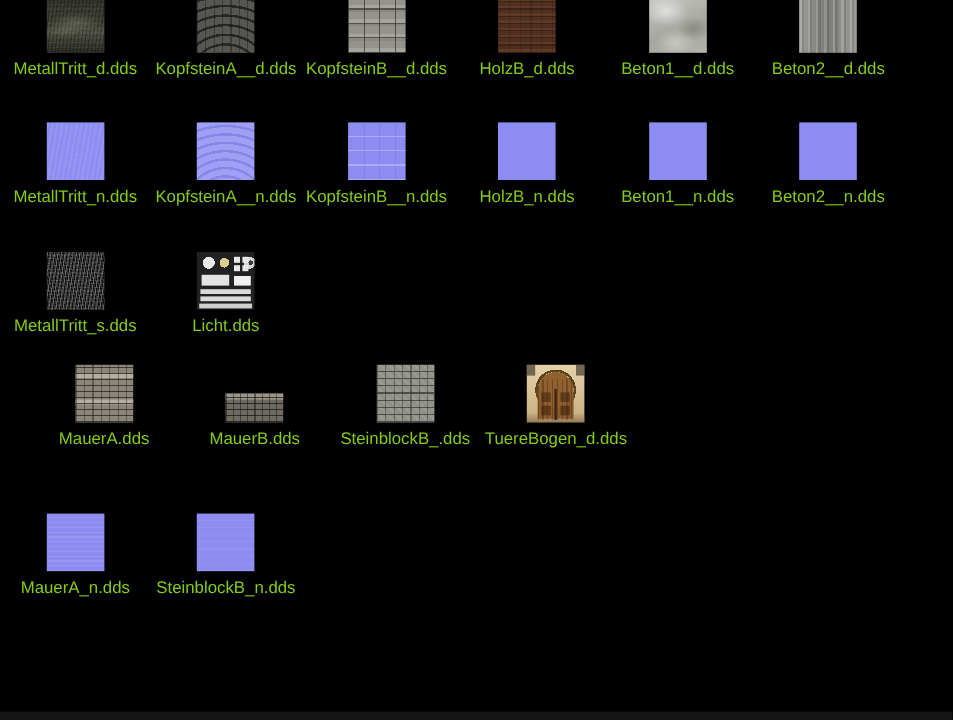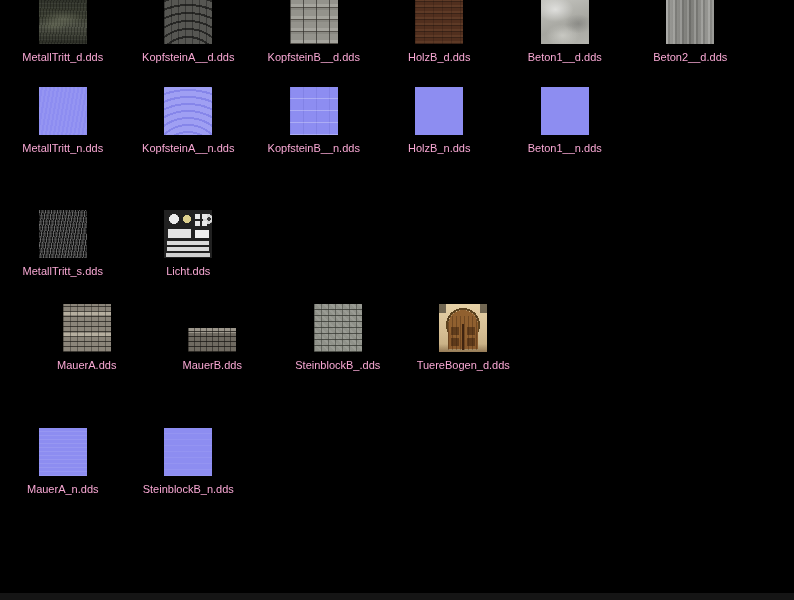--- a/index.html
+++ b/index.html
@@ -3,29 +3,29 @@
 <meta charset="utf-8">
 <style>
   html,body{margin:0;padding:0;background:#000;}
   .desktop{
     position:relative;width:794px;height:600px;overflow:hidden;
     background:#000;font-family:"Liberation Sans",sans-serif;
   }
   #icon-rows{position:absolute;inset:0;}
   .icon-row{position:absolute;left:0;width:100%;display:flex;}
   .icon-row:nth-child(1){top:-4px;}
-  .icon-row:nth-child(2){top:87px;}
+  .icon-row:nth-child(2){top:102px;}
   .icon-row:nth-child(3){top:210px;}
   .icon-row:nth-child(4){top:304px;padding-left:24px;}
   .icon-row:nth-child(5){top:428px;}
   .cell{width:125.5px;flex:none;display:flex;flex-direction:column;align-items:center;}
   .thumb-box{height:48px;display:flex;align-items:flex-end;justify-content:center;}
   .thumb{width:48px;height:48px;}
   .label{
-    margin-top:6px;font-size:11px;line-height:14px;color:#f9a8d4;
+    margin-top:6px;font-size:14px;line-height:14px;color:#84cc16;
     white-space:nowrap;text-align:center;text-shadow:0 1px 1px #000;
   }
   .bottom-strip{position:absolute;left:0;bottom:0;width:100%;height:7px;background:#151515;}
 
   
   .tex-metalltritt-d{background:
     radial-gradient(ellipse 30px 12px at 50% 48%, rgba(128,133,110,.45), transparent 70%),
     radial-gradient(ellipse 20px 9px at 30% 62%, rgba(120,126,100,.35), transparent 70%),
     repeating-linear-gradient(97deg, rgba(0,0,0,.28) 0 1px, transparent 1px 3px),
     repeating-linear-gradient(0deg, rgba(255,255,255,.05) 0 1px, transparent 1px 4px),
@@ -188,20 +188,26 @@
       <div class="thumb tex-holzb-n"></div>
     </div>
     <div class="label">HolzB_n.dds</div>
   </div>
         <div class="cell">
     <div class="thumb-box">
       <div class="thumb tex-beton1-n"></div>
     </div>
     <div class="label">Beton1__n.dds</div>
   </div>
+        <div class="cell">
+    <div class="thumb-box">
+      <div class="thumb tex-beton2-n"></div>
+    </div>
+    <div class="label">Beton2__n.dds</div>
+  </div>
       </div>
       <div class="icon-row">
         <div class="cell">
     <div class="thumb-box">
       <div class="thumb tex-metalltritt-s"></div>
     </div>
     <div class="label">MetallTritt_s.dds</div>
   </div>
         <div class="cell">
     <div class="thumb-box">

